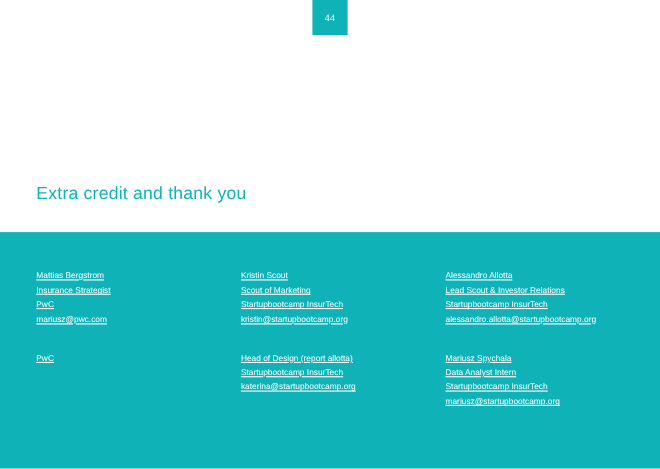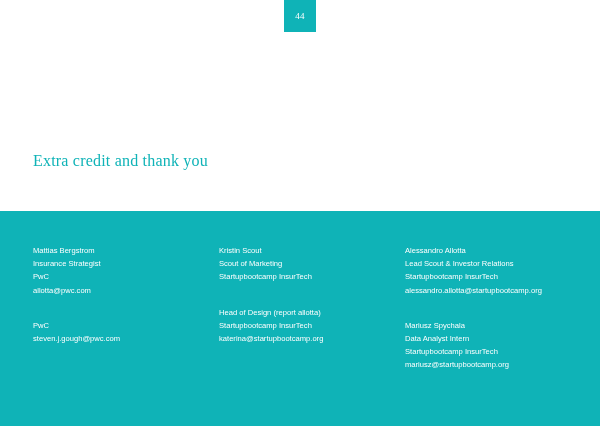--- a/index.html
+++ b/index.html
@@ -30,24 +30,24 @@
     color: #ffffff;
     display: flex;
     align-items: center;
     justify-content: center;
     font-size: 9px;
     letter-spacing: 0.3px;
     font-family: "Liberation Serif", serif;
   }
   .title {
     position: absolute;
-    top: 152px;
+    top: 168px;
     left: 33px;
     color: #0fb3b7;
-    font-family: Liberation Serif, serif;
+    font-family: Liberation Sans, sans-serif;
     font-size: 16px;
     letter-spacing: 0.2px;
     white-space: nowrap;
   }
   .contact-band {
     position: absolute;
     left: 0;
     top: 211px;
     width: 600px;
     height: 215px;
@@ -70,52 +70,53 @@
     flex: 0 0 200px;
   }
   .contact {
     margin-bottom: 22px;
   }
   .contact .line {
     color: #ffffff;
     font-size: 7.6px;
     line-height: 13.2px;
     white-space: nowrap;
+    text-decoration: underline;
   }
 </style>
 </head>
 <body>
 
 <div class="page">
 
   <div class="page-number-tab">44</div>
 
   <div class="title">Extra credit and thank you</div>
 
   <div class="contact-band">
     <div class="columns">
 
       <div class="column">
         <div class="contact">
           <div class="line">Mattias Bergstrom</div>
           <div class="line">Insurance Strategist</div>
           <div class="line">PwC</div>
-          <div class="line">allotta@pwc.com</div>
+          <div class="line">mariusz@pwc.com</div>
         </div>
         <div class="contact">
           <div class="line">PwC</div>
-          <div class="line">steven.j.gough@pwc.com</div>
         </div>
       </div>
 
       <div class="column">
         <div class="contact">
           <div class="line">Kristin Scout</div>
           <div class="line">Scout of Marketing</div>
           <div class="line">Startupbootcamp InsurTech</div>
+          <div class="line">kristin@startupbootcamp.org</div>
         </div>
         <div class="contact">
           <div class="line">Head of Design (report allotta)</div>
           <div class="line">Startupbootcamp InsurTech</div>
           <div class="line">katerina@startupbootcamp.org</div>
         </div>
       </div>
 
       <div class="column wide">
         <div class="contact">

